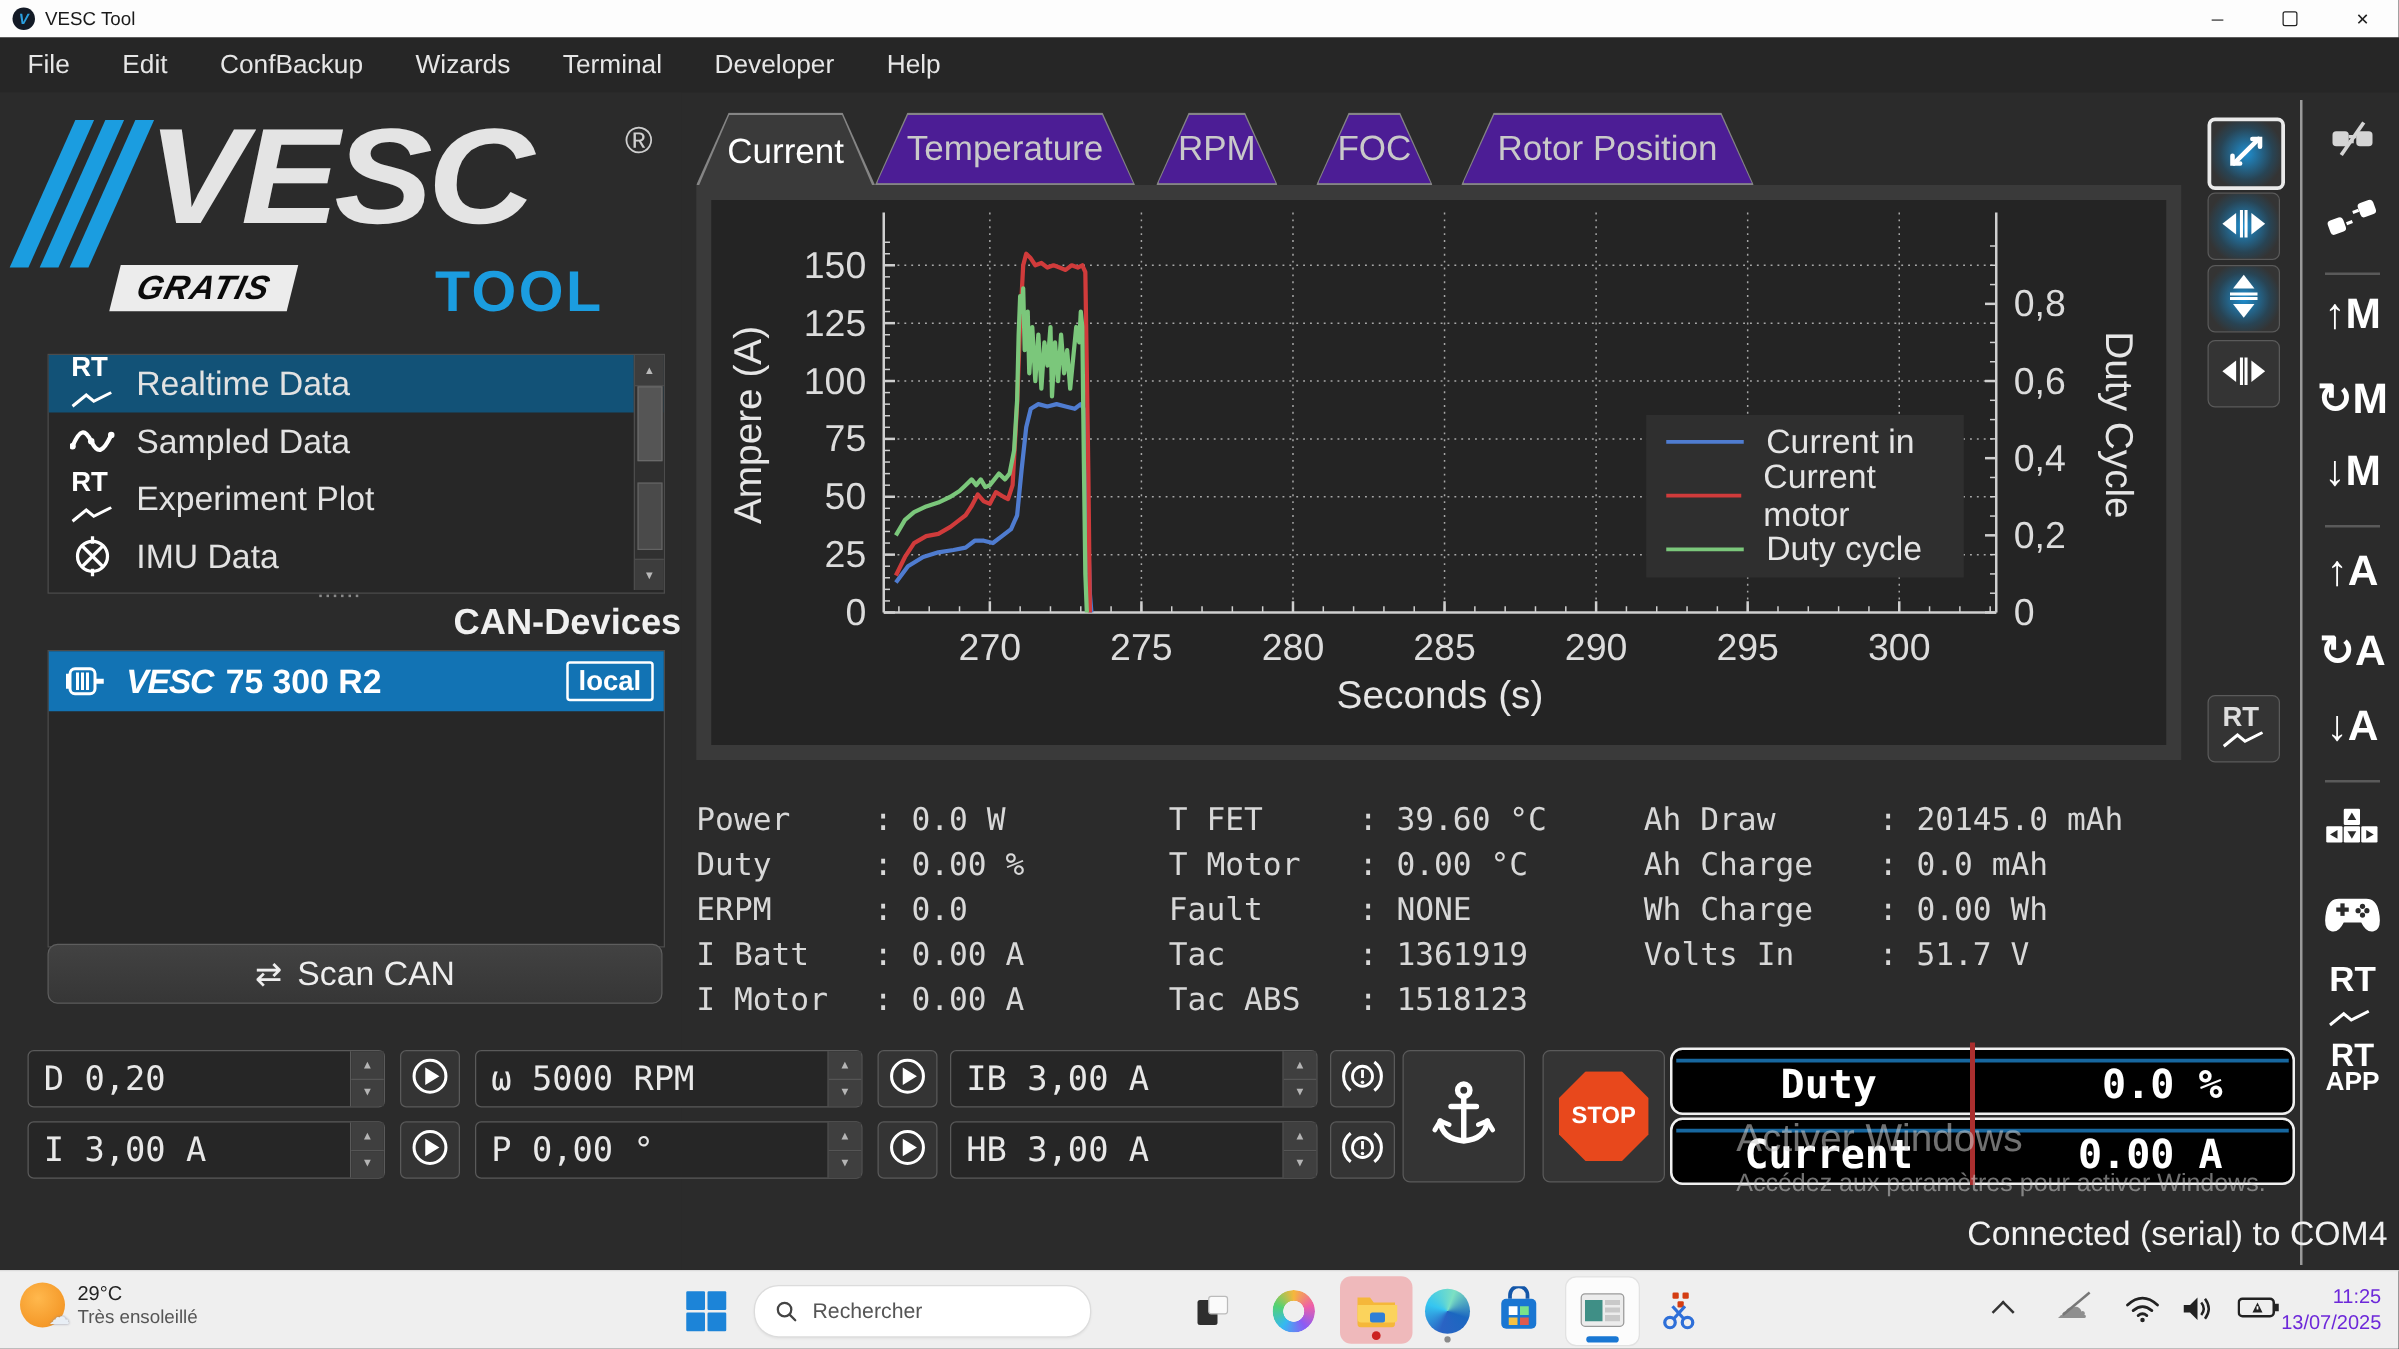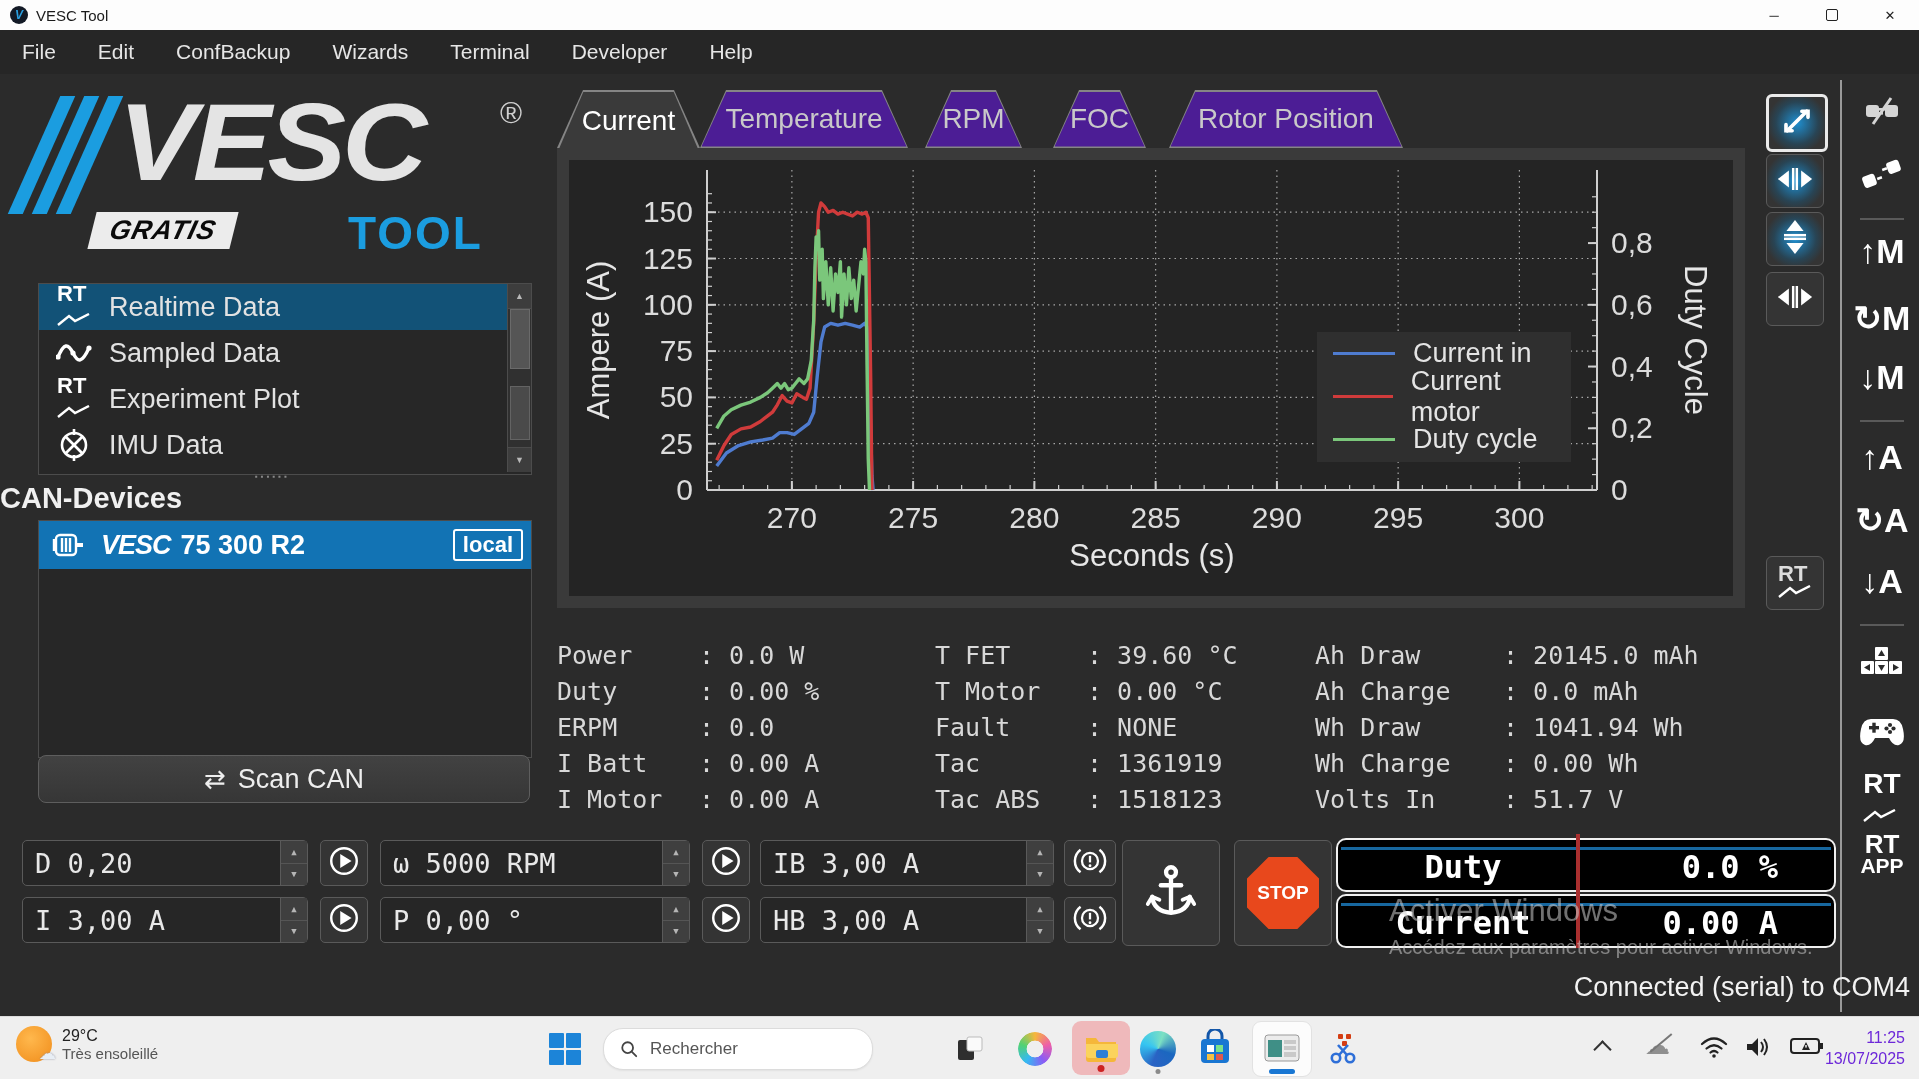--- a/index.html
+++ b/index.html
@@ -42,21 +42,21 @@
   .nav-item.sel{background:#125277}
   .nav-ico{width:42px;height:40px;display:flex;align-items:center;justify-content:center;color:#fff}
   #nav-sb{position:absolute;right:0;top:0;width:23px;height:188px;background:#303030;border-left:1px solid #4c4c4c}
   .sb-btn{height:24px;background:#3d3d3d;display:flex;align-items:center;justify-content:center;
           font-size:9px;color:#b9b9b9;border-bottom:1px solid #4c4c4c}
   .sb-btn.dn{position:absolute;bottom:0;width:100%;border-top:1px solid #4c4c4c;border-bottom:none}
   .sb-thumb{position:absolute;top:25px;left:2px;width:18px;height:58px;background:#555;border:1px solid #6a6a6a}
   .sb-thumb2{position:absolute;top:102px;left:2px;width:18px;height:52px;background:#4a4a4a;border:1px solid #636363}
   #splitter-dots{position:absolute;left:0;top:398px;width:545px;text-align:center;font-size:8px;
                  letter-spacing:3px;color:#8a8a8a}
-  #can-header{position:absolute;left:0;top:408px;width:545px;text-align:left;font-size:29px;
+  #can-header{position:absolute;left:0;top:408px;width:545px;text-align:right;font-size:29px;
               font-weight:bold;color:#f0f0f0}
   #can-box{position:absolute;left:38px;top:446px;width:492px;height:236px;background:#272727;border:1px solid #4c4c4c}
   #can-device{height:48px;background:#1273b4;display:flex;align-items:center;gap:10px;padding:0 8px 0 10px;color:#fff}
   #can-device .brand{font-weight:900;font-style:italic;font-size:27px;letter-spacing:-1px}
   #can-device .dname{font-weight:bold;font-size:27px}
   #can-badge{margin-left:auto;border:2px solid #fff;border-radius:3px;font-size:22px;font-weight:bold;
              padding:1px 8px;background:#1273b4}
   #scan-can{position:absolute;left:38px;top:681px;width:492px;height:48px;border-radius:8px;
             background:linear-gradient(#424242,#363636);border:1px solid #5e5e5e;color:#eee;
             display:flex;align-items:center;justify-content:center;gap:12px;font-size:27px}
@@ -479,21 +479,20 @@
   <div class="tcol" id="tcol1">
       <div class="trow"><span class="tl1">T FET</span><span>: 39.60 °C</span></div>
       <div class="trow"><span class="tl1">T Motor</span><span>: 0.00 °C</span></div>
       <div class="trow"><span class="tl1">Fault</span><span>: NONE</span></div>
       <div class="trow"><span class="tl1">Tac</span><span>: 1361919</span></div>
       <div class="trow"><span class="tl1">Tac ABS</span><span>: 1518123</span></div>
     </div>
   <div class="tcol" id="tcol2">
       <div class="trow"><span class="tl2">Ah Draw</span><span>: 20145.0 mAh</span></div>
       <div class="trow"><span class="tl2">Ah Charge</span><span>: 0.0 mAh</span></div>
-      <div class="trow"><span class="tl2">Wh Draw</span><span>: 1041.94 Wh</span></div>
       <div class="trow"><span class="tl2">Wh Charge</span><span>: 0.00 Wh</span></div>
       <div class="trow"><span class="tl2">Volts In</span><span>: 51.7 V</span></div>
     </div>
 </div>
 
 <div id="controls">
     <div class="spin" style="left: 0px; top: 0px; width: 284px; justify-content: center;">
       <span class="sp-text">D 0,20</span>
       <div class="arrs">
         <div class="ar">▲</div>

